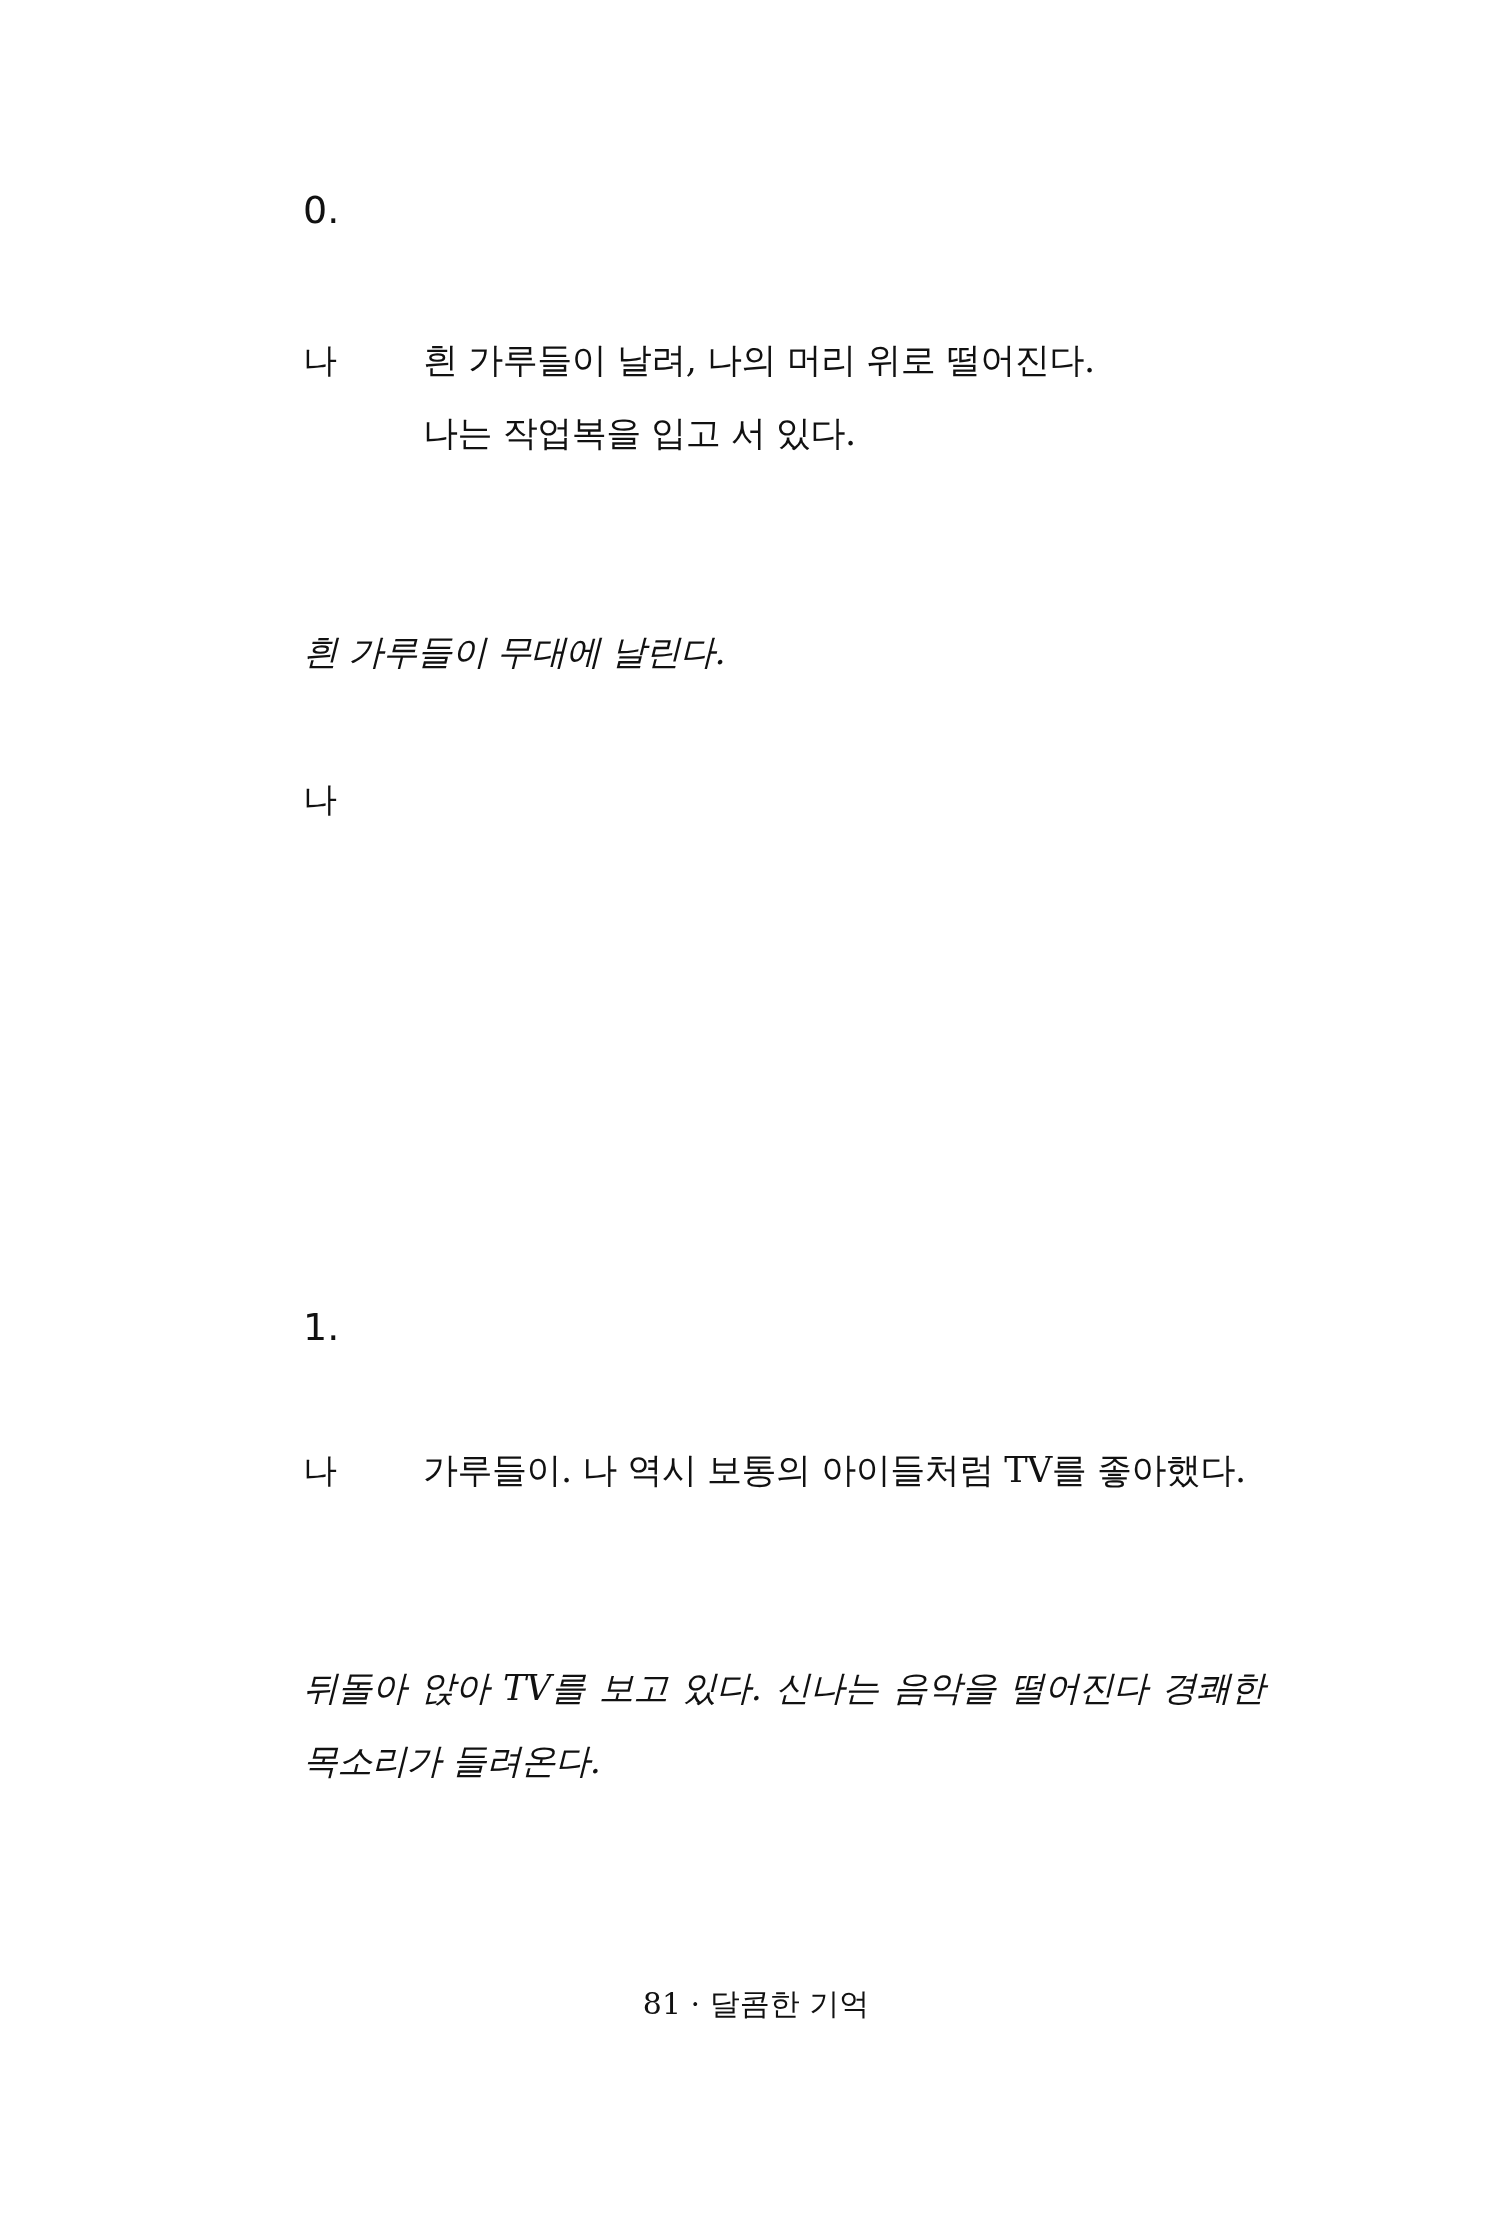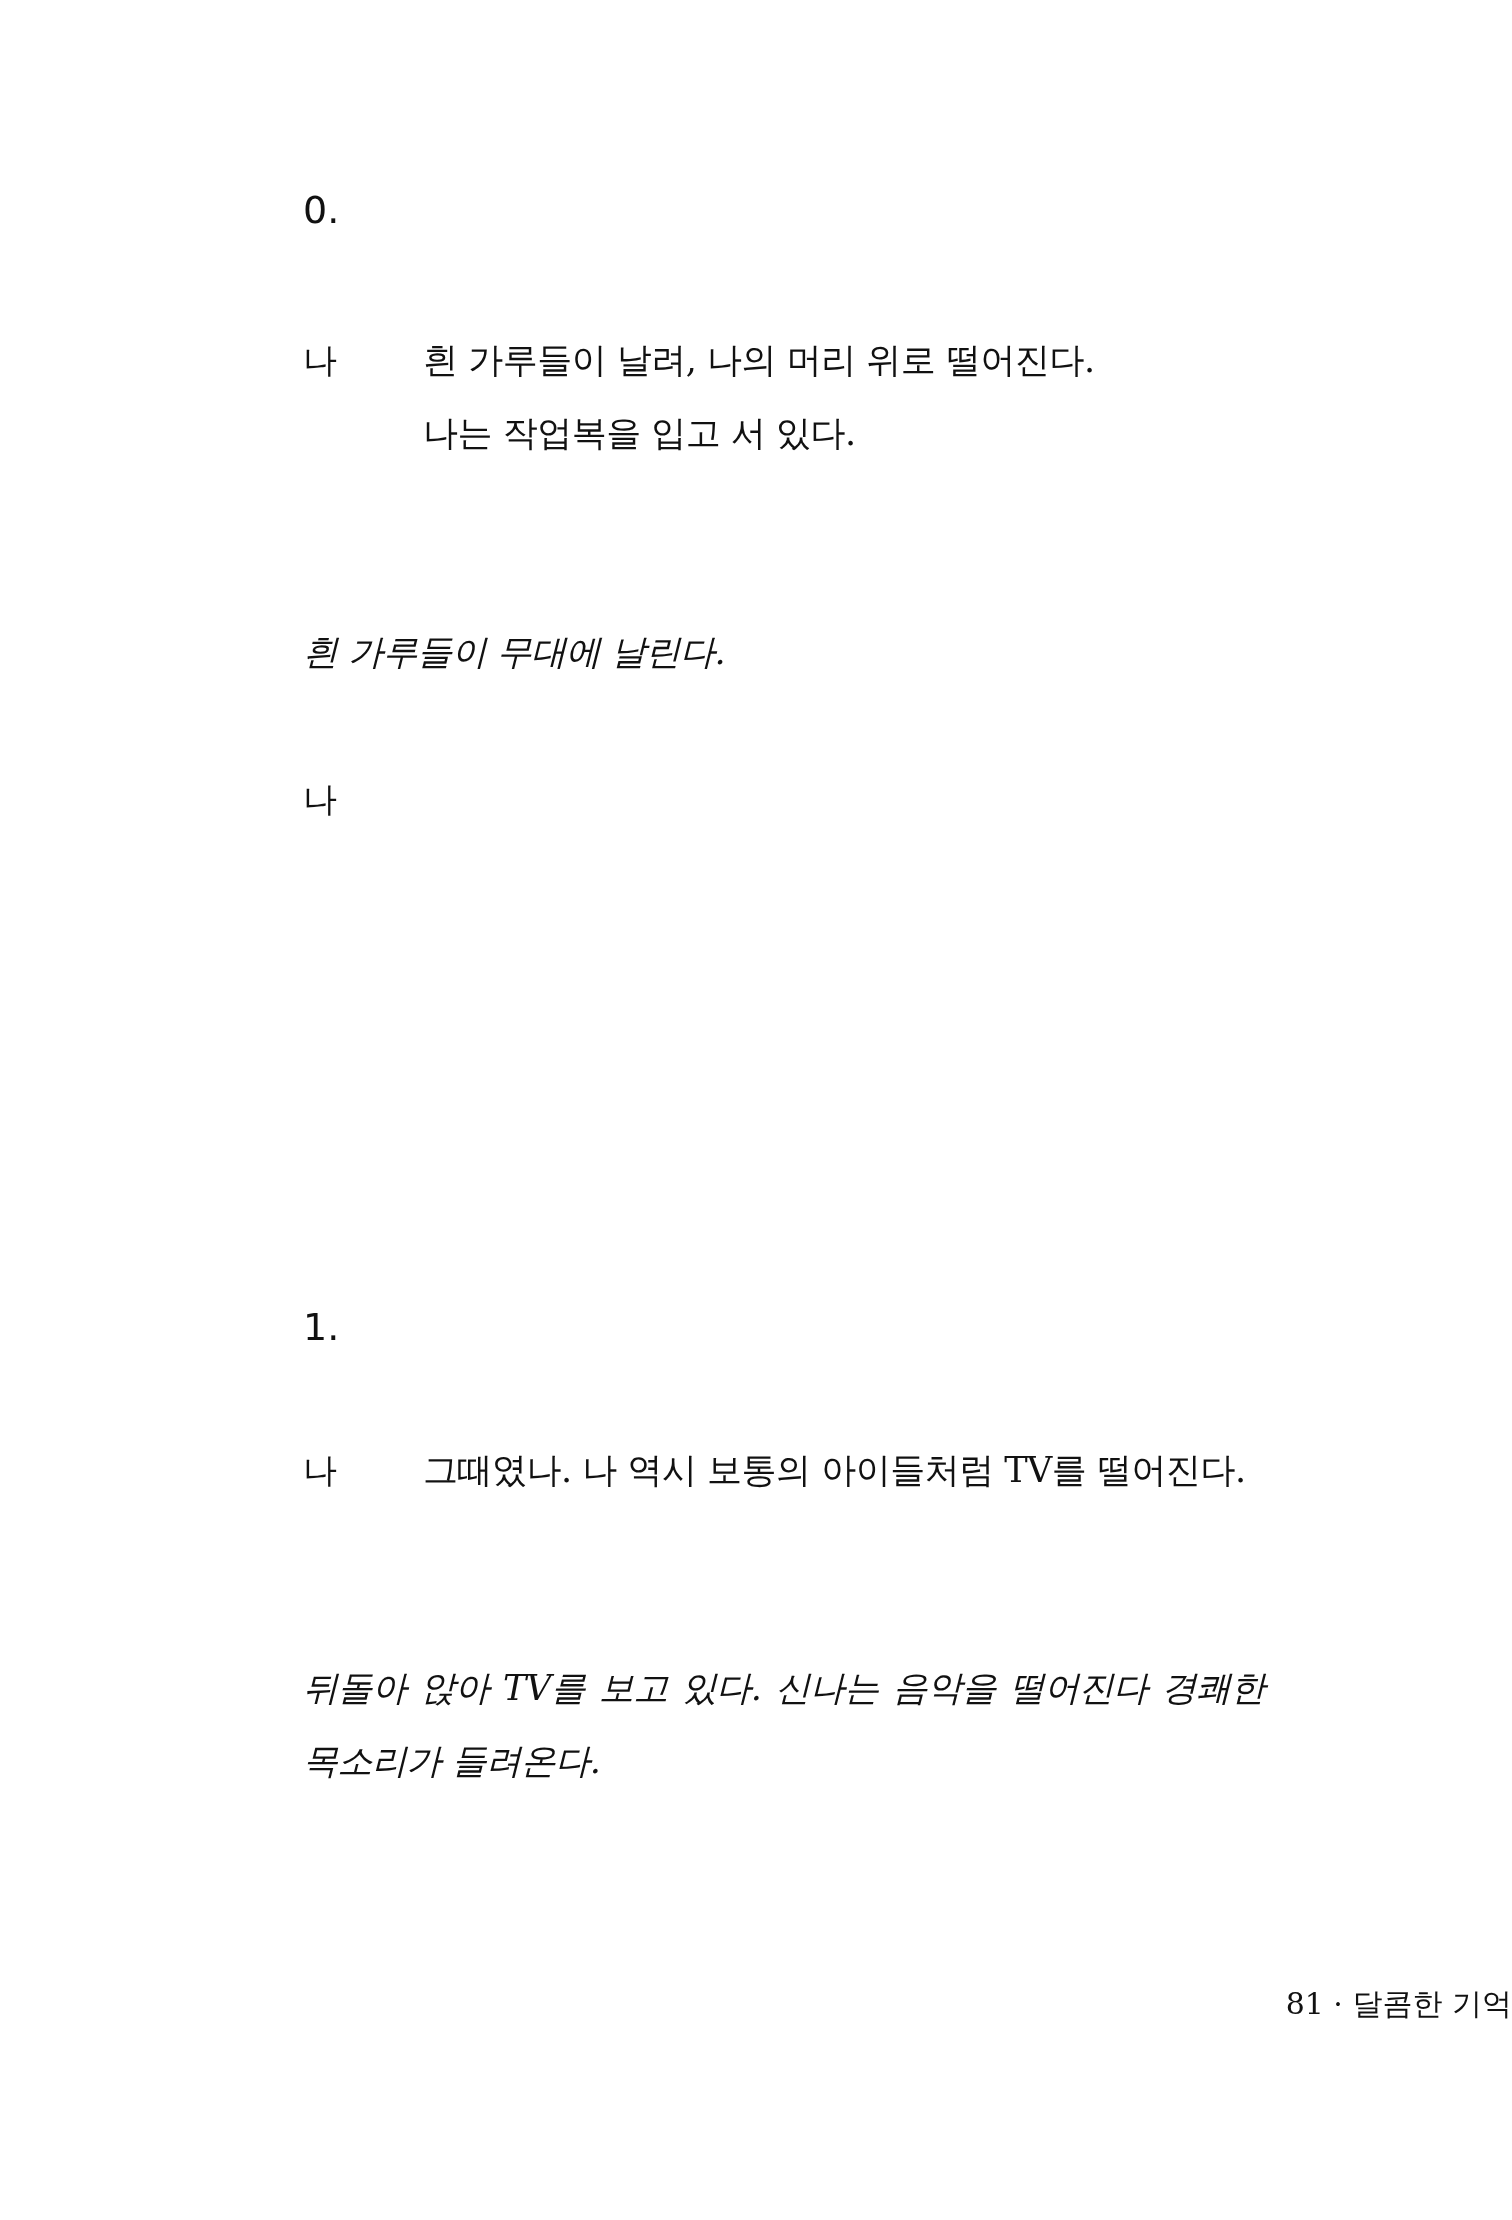--- a/index.html
+++ b/index.html
@@ -62,21 +62,21 @@
     text-align: justify;
     text-align-last: left;
     letter-spacing: -0.5px;
     font-style: italic;
   }
   .footer {
     position: absolute;
     left: 0;
     width: 1512px;
     top: 1984px;
-    text-align: right;
+    text-align: center;
     font-size: 30px;
     line-height: 40px;
   }
 </style>
 </head>
 <body>
 
 <div class="page">
 
   <div class="section-number" style="top:186px;">0.</div>
@@ -92,21 +92,21 @@
   <div class="stage" style="top:616px;">흰 가루들이 무대에 날린다.</div>
 
   <div class="dialogue" style="top:763px;">
     <span class="speaker">나</span>
   </div>
 
   <div class="section-number" style="top:1303px;">1.</div>
 
   <div class="dialogue" style="top:1434px;">
     <span class="speaker">나</span>
-    <div class="speech">그때였나. 나 역시 보통의 아이들처럼 TV를 떨어진다.</div>
+    <div class="speech">가루들이. 나 역시 보통의 아이들처럼 TV를 좋아했다.</div>
   </div>
 
   <div class="stage" style="top:1652px;">뒤돌아 앉아 TV를 보고 있다. 신나는 음악을 떨어진다 경쾌한 목소리가 들려온다.</div>
 
 </div>
 
 <div class="footer">
   <span>81</span>
   <span>·</span>
   <span>달콤한 기억</span>

